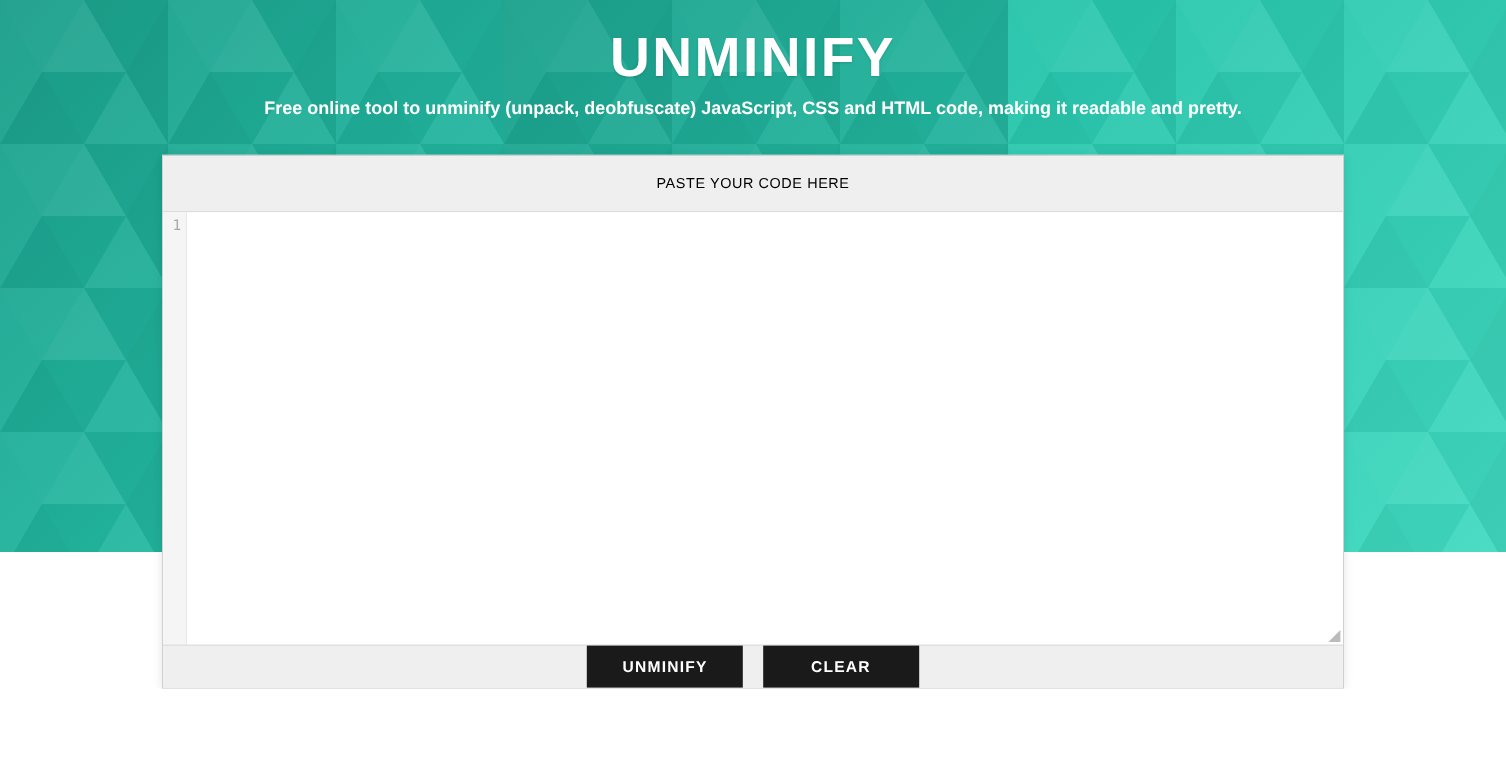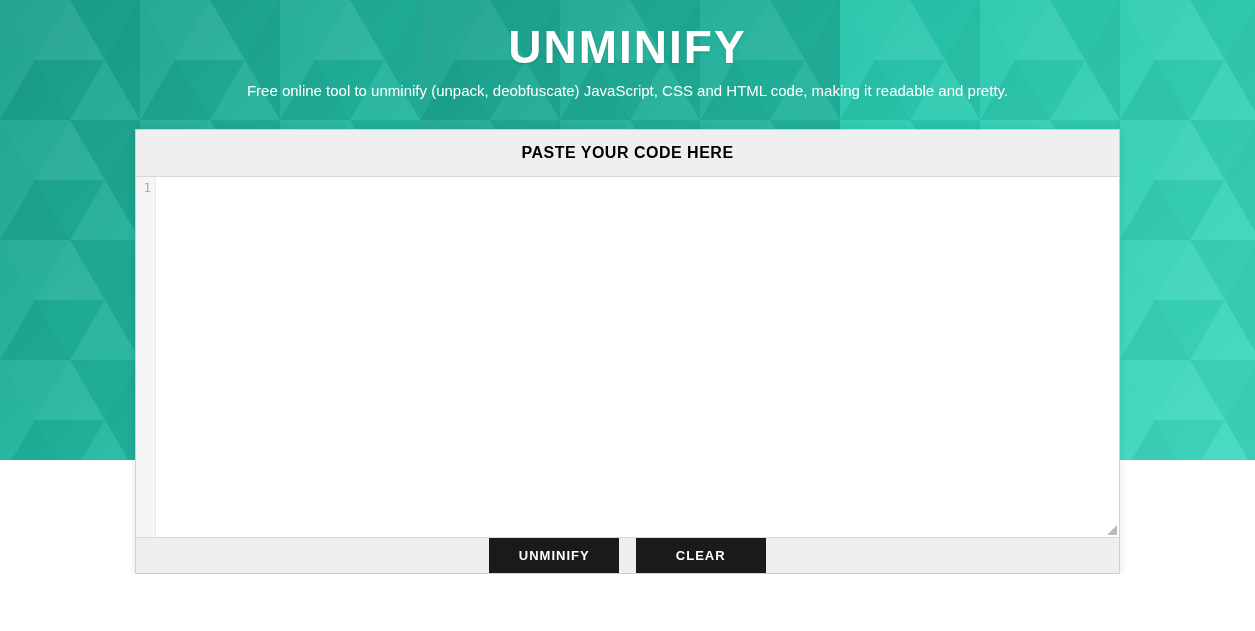--- a/index.html
+++ b/index.html
@@ -50,41 +50,41 @@
       font-size: 46px;
       font-weight: bold;
       letter-spacing: 2px;
       margin-bottom: 8px;
       text-shadow: 0 1px 2px rgba(0,0,0,0.15);
     }
     
     .page-subtitle {
       color: #ffffff;
       font-size: 15px;
-      font-weight: normal;
+      font-weight: bold;
     }
     
     .editor-container {
       width: 985px;
       margin: 0 auto;
       background: #ffffff;
       border: 1px solid #d0d0d0;
       box-shadow: 0 2px 8px rgba(0,0,0,0.1);
     }
     
     .editor-header {
       background: #efefef;
       text-align: center;
       padding: 14px 0;
       border-bottom: 1px solid #d8d8d8;
     }
     
     .editor-header-label {
-      font-size: 16px;
-      font-weight: bold;
+      font-size: 12px;
+      font-weight: normal;
       letter-spacing: 0.5px;
       color: #000000;
     }
     
     .editor-body {
       display: flex;
       height: 360px;
       background: #ffffff;
     }
     

